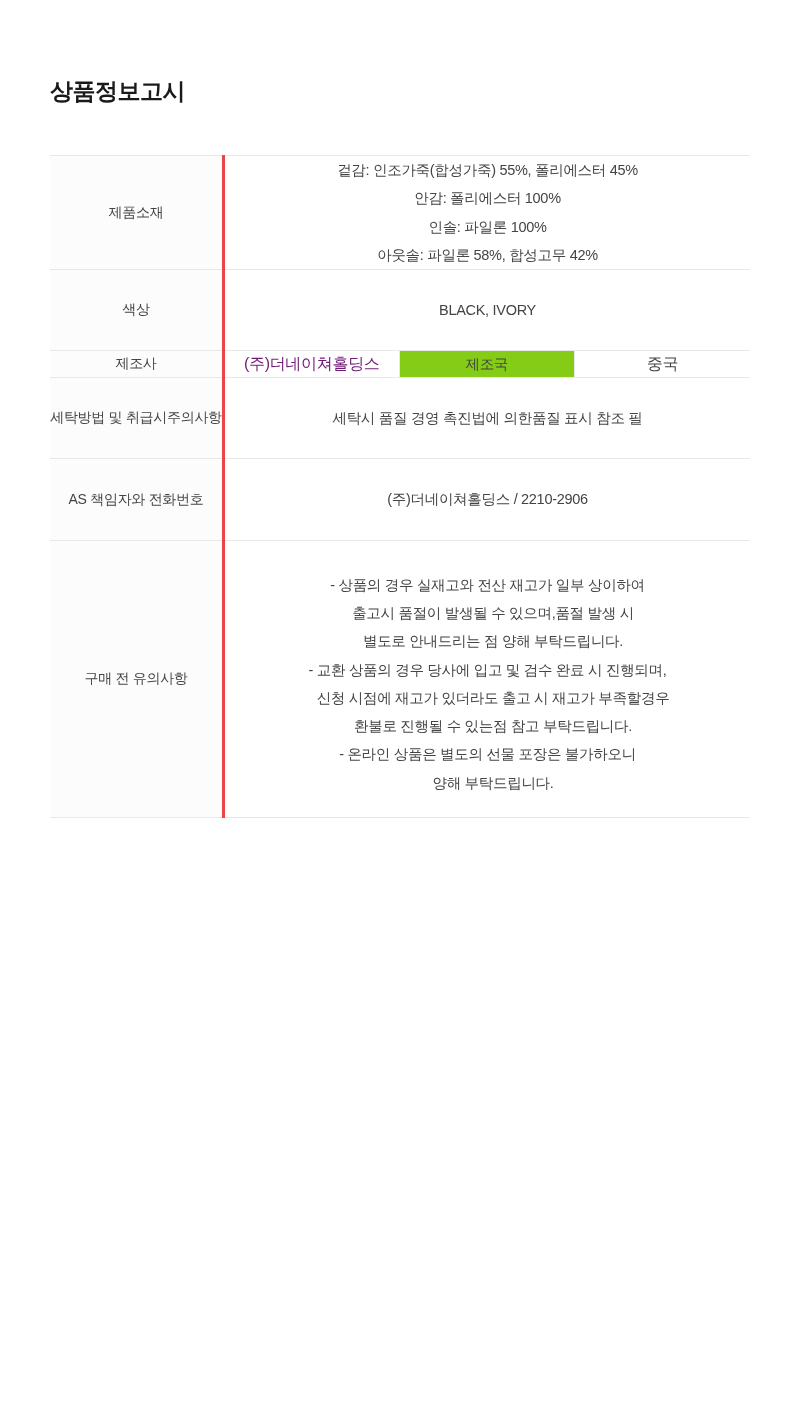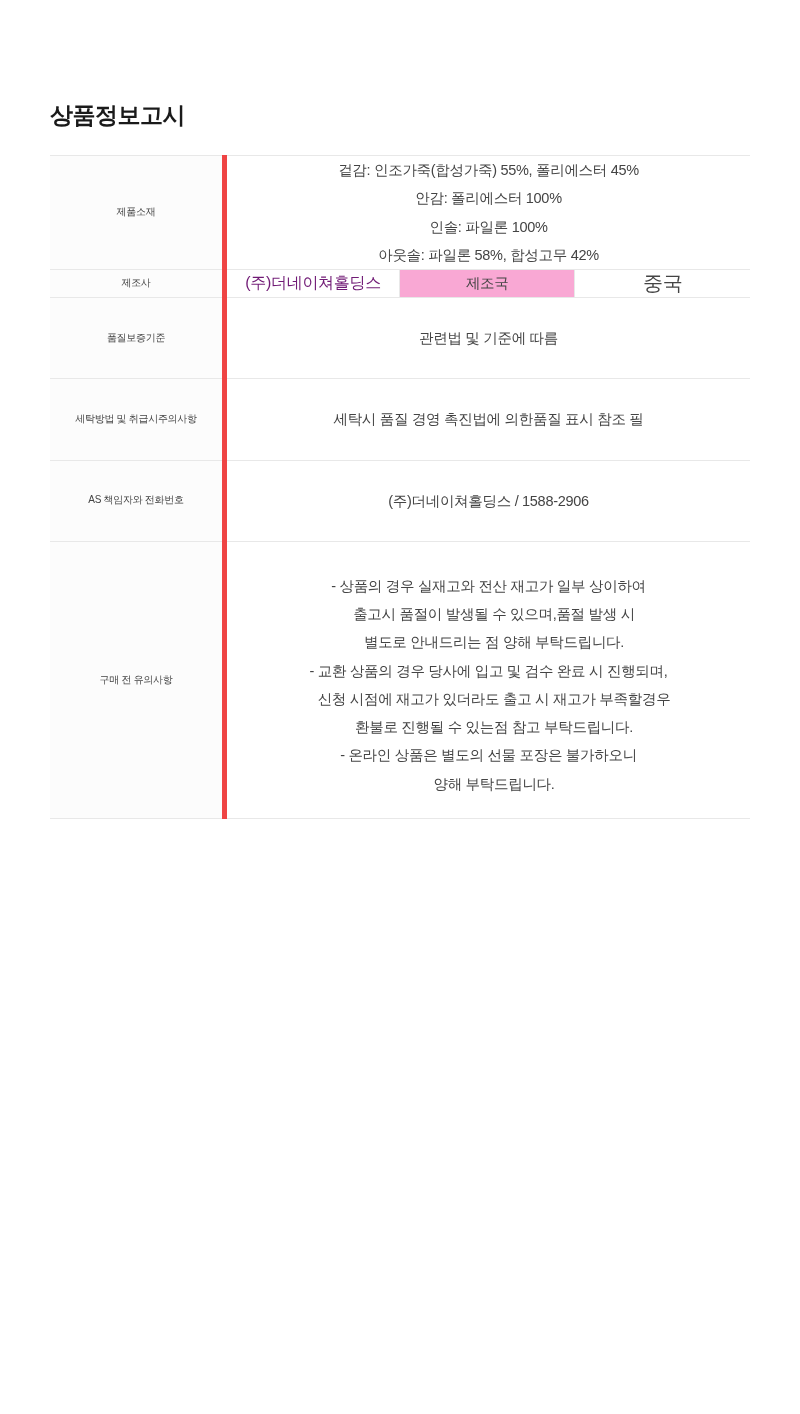--- a/index.html
+++ b/index.html
@@ -16,21 +16,21 @@
   }
   .page {
     position: relative;
     width: 800px;
     height: 1414px;
     box-sizing: border-box;
   }
   .page-title {
     position: absolute;
     left: 50px;
-    top: 100px;
+    top: 76px;
     font-size: 23px;
     font-weight: bold;
     letter-spacing: -0.5px;
     color: #1a1a1a;
   }
   .info-table {
     position: absolute;
     left: 50px;
     top: 155px;
     width: 700px;
@@ -46,25 +46,25 @@
   .info-table th,
   .info-table td {
     padding: 0;
     vertical-align: middle;
     font-weight: normal;
     text-align: center;
   }
   .label-cell {
     width: 172px;
     text-align: center;
-    font-size: 10px;
+    font-size: 14px;
     color: #444444;
     line-height: 1.85;
     padding: 18px 8px;
-    border-right: 5px solid #ef4444;
+    border-right: 3px solid #ef4444;
     background: #fcfcfc;
     letter-spacing: -0.3px;
   }
   .value-cell {
     font-size: 14.5px;
     color: #444444;
     line-height: 1.95;
     padding: 18px 0 18px 30px;
     letter-spacing: -0.3px;
   }
@@ -89,27 +89,27 @@
     color: #701a75;
     border-right: 1px solid #e8e8e8;
     letter-spacing: -0.3px;
   }
   .maker-sub-label {
     width: 174px;
     text-align: center;
     font-size: 14.5px;
     color: #444444;
     border-right: 1px solid #e8e8e8;
-    background: #f9a8d4;
+    background: #84cc16;
     padding: 26px 8px;
     letter-spacing: -0.3px;
   }
   .maker-sub-value {
     text-align: center;
-    font-size: 20px;
+    font-size: 16px;
     color: #444444;
     padding: 26px 8px;
     letter-spacing: -0.3px;
   }
   .row-tall .label-cell,
   .row-tall .value-cell {
     padding-top: 26px;
     padding-bottom: 26px;
   }
   .row-notes .value-cell {
@@ -131,53 +131,53 @@
         <th class="label-cell">제품소재</th>
         <td class="value-cell" colspan="3">
           <span class="line">겉감: 인조가죽(합성가죽) 55%, 폴리에스터 45%</span>
           <span class="line">안감: 폴리에스터 100%</span>
           <span class="line">인솔: 파일론 100%</span>
           <span class="line">아웃솔: 파일론 58%, 합성고무 42%</span>
         </td>
       </tr>
 
 
+      <tr class="row-tall">
+        <th class="label-cell">색상</th>
+        <td class="value-cell" colspan="3">
+          <span class="line">BLACK, IVORY</span>
+        </td>
+      </tr>
 
 
       <tr>
         <th class="label-cell">제조사</th>
         <td class="maker-value">(주)더네이쳐홀딩스</td>
         <th class="maker-sub-label">제조국</th>
         <td class="maker-sub-value">중국</td>
       </tr>
 
-      <tr class="row-tall">
-        <th class="label-cell">품질보증기준</th>
-        <td class="value-cell" colspan="3">
-          <span class="line">관련법 및 기준에 따름</span>
-        </td>
-      </tr>
 
       <tr class="row-tall">
         <th class="label-cell">
           <span class="block">세탁방법 및</span>
           <span class="block">취급시주의사항</span>
         </th>
         <td class="value-cell" colspan="3">
           <span class="line">세탁시 품질 경영 촉진법에 의한품질 표시 참조 필</span>
         </td>
       </tr>
 
       <tr class="row-tall">
         <th class="label-cell">
           <span class="block">AS 책임자와</span>
           <span class="block">전화번호</span>
         </th>
         <td class="value-cell" colspan="3">
-          <span class="line">(주)더네이쳐홀딩스 / 1588-2906</span>
+          <span class="line">(주)더네이쳐홀딩스 / 2210-2906</span>
         </td>
       </tr>
 
       <tr class="row-notes">
         <th class="label-cell">
           <span class="block">구매 전</span>
           <span class="block">유의사항</span>
         </th>
         <td class="value-cell" colspan="3">
           <span class="block">

